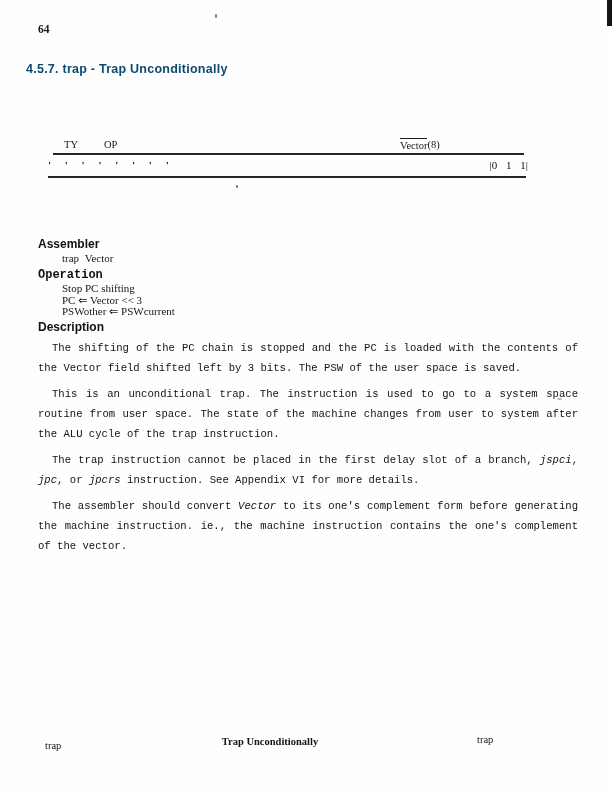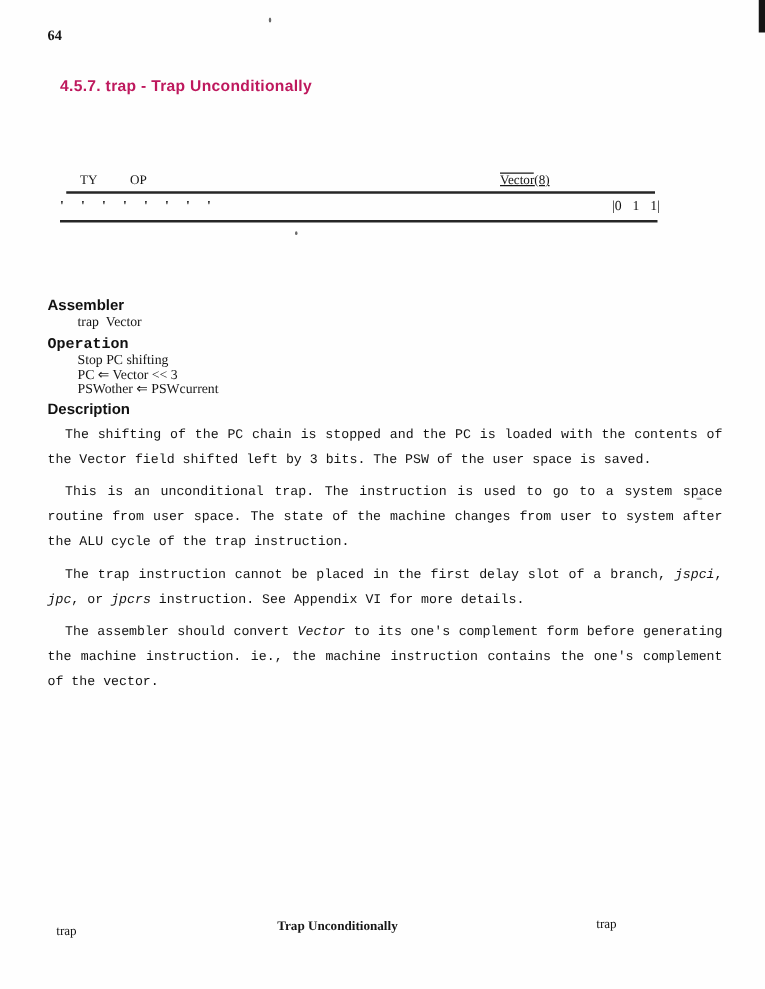--- a/index.html
+++ b/index.html
@@ -18,32 +18,32 @@
   .speck { position: absolute; background: #6a6a6a; border-radius: 50%; }
   .speck-a { top: 14px; left: 215px; width: 2px; height: 4px; }
   .speck-b { top: 185px; left: 236px; width: 2px; height: 3px; }
   .speck-c { top: 398px; left: 557px; width: 5px; height: 2px; background: #b5b5b5; }
 
   .page-number {
     position: absolute; top: 23px; left: 38px;
     font: bold 11.5px "Liberation Serif", serif;
   }
   .doc-title {
-    position: absolute; top: 62px; left: 48px; margin: 0;
+    position: absolute; top: 62px; left: 26px; margin: 0;
     font: bold 12.5px "Liberation Sans", sans-serif;
     letter-spacing: 0.25px;
-    color: #be185d;
+    color: #0c4a6e;
   }
 
   
   .encoding { position: absolute; top: 0; left: 16px; width: 551px; height: 200px; padding-left: 32px; }
   .enc-label { position: absolute; top: 139px; font: 10.5px "Liberation Serif", serif; }
   .lbl-ty { left: 48px; }
   .lbl-op { left: 88px; }
-  .lbl-vector { left: 384px; text-decoration: underline; }
+  .lbl-vector { left: 384px; }
   .lbl-vector .overlined { border-top: 1.2px solid #1a1a1a; padding-top: 0.5px; }
   .enc-rule { position: absolute; height: 1.5px; background: #262626; }
   .rule-top { top: 153px; left: 37px; width: 471px; }
   .rule-bottom { top: 176px; left: 32px; width: 478px; }
   .enc-bits {
     position: absolute; top: 159px; left: 32px; width: 480px;
     display: flex; justify-content: space-between; align-items: baseline;
     font: 11px "Liberation Serif", serif; white-space: nowrap; color: #101010;
   }
   .bits-left  { word-spacing: 6px; }

